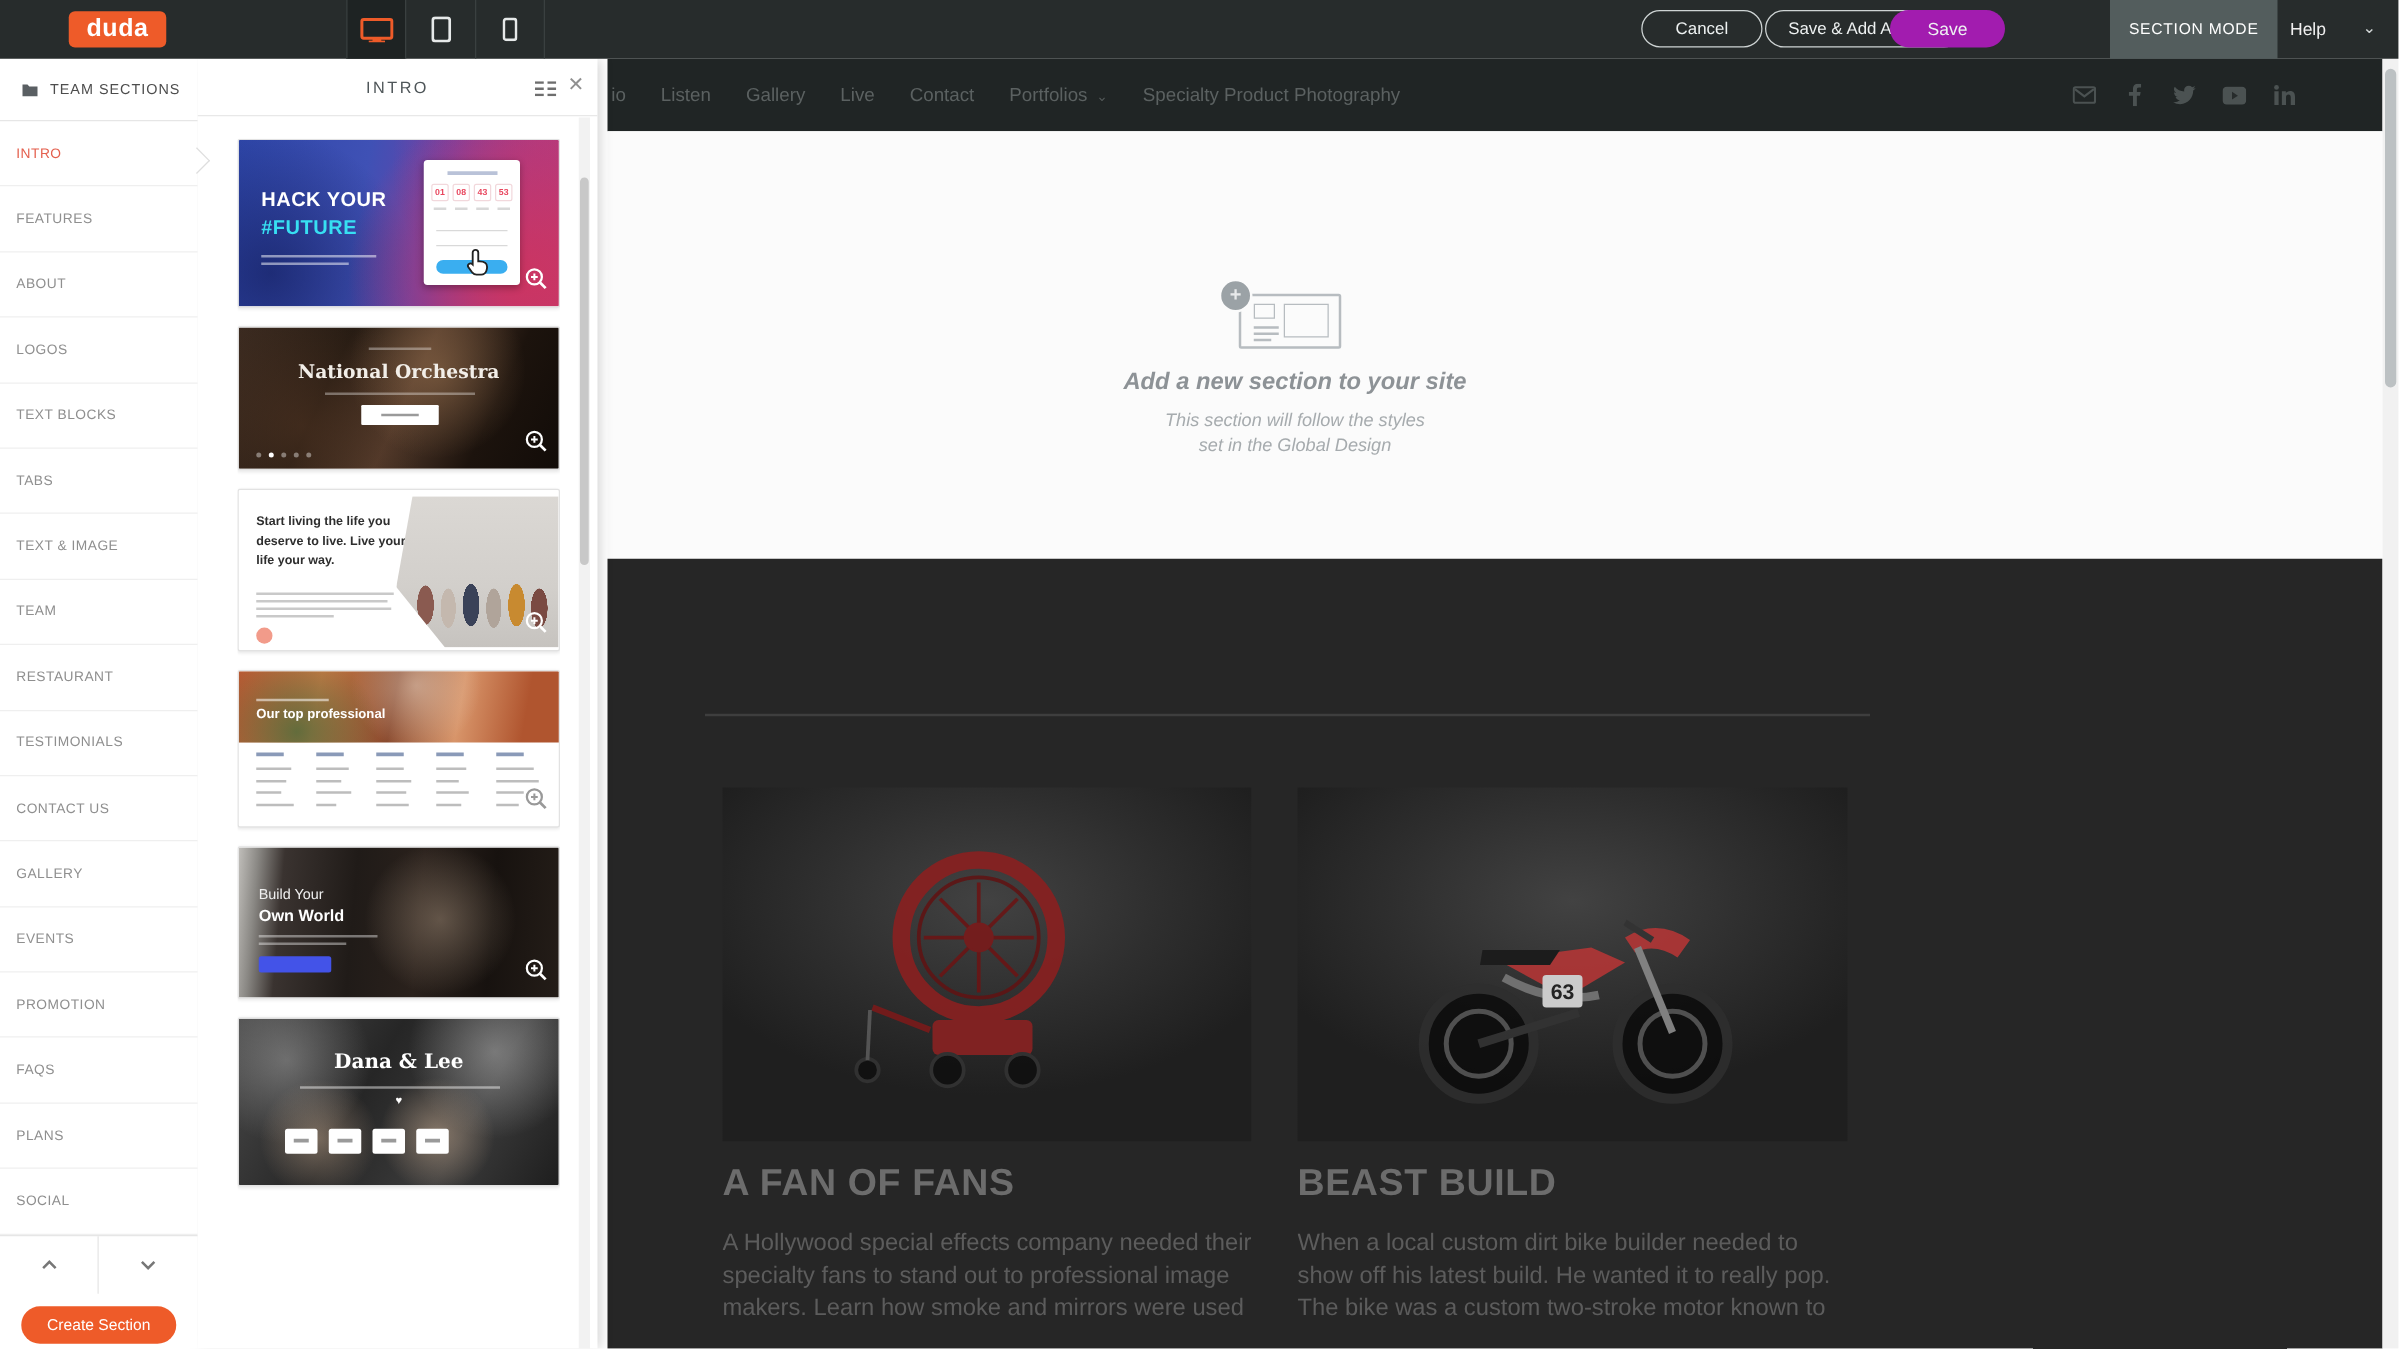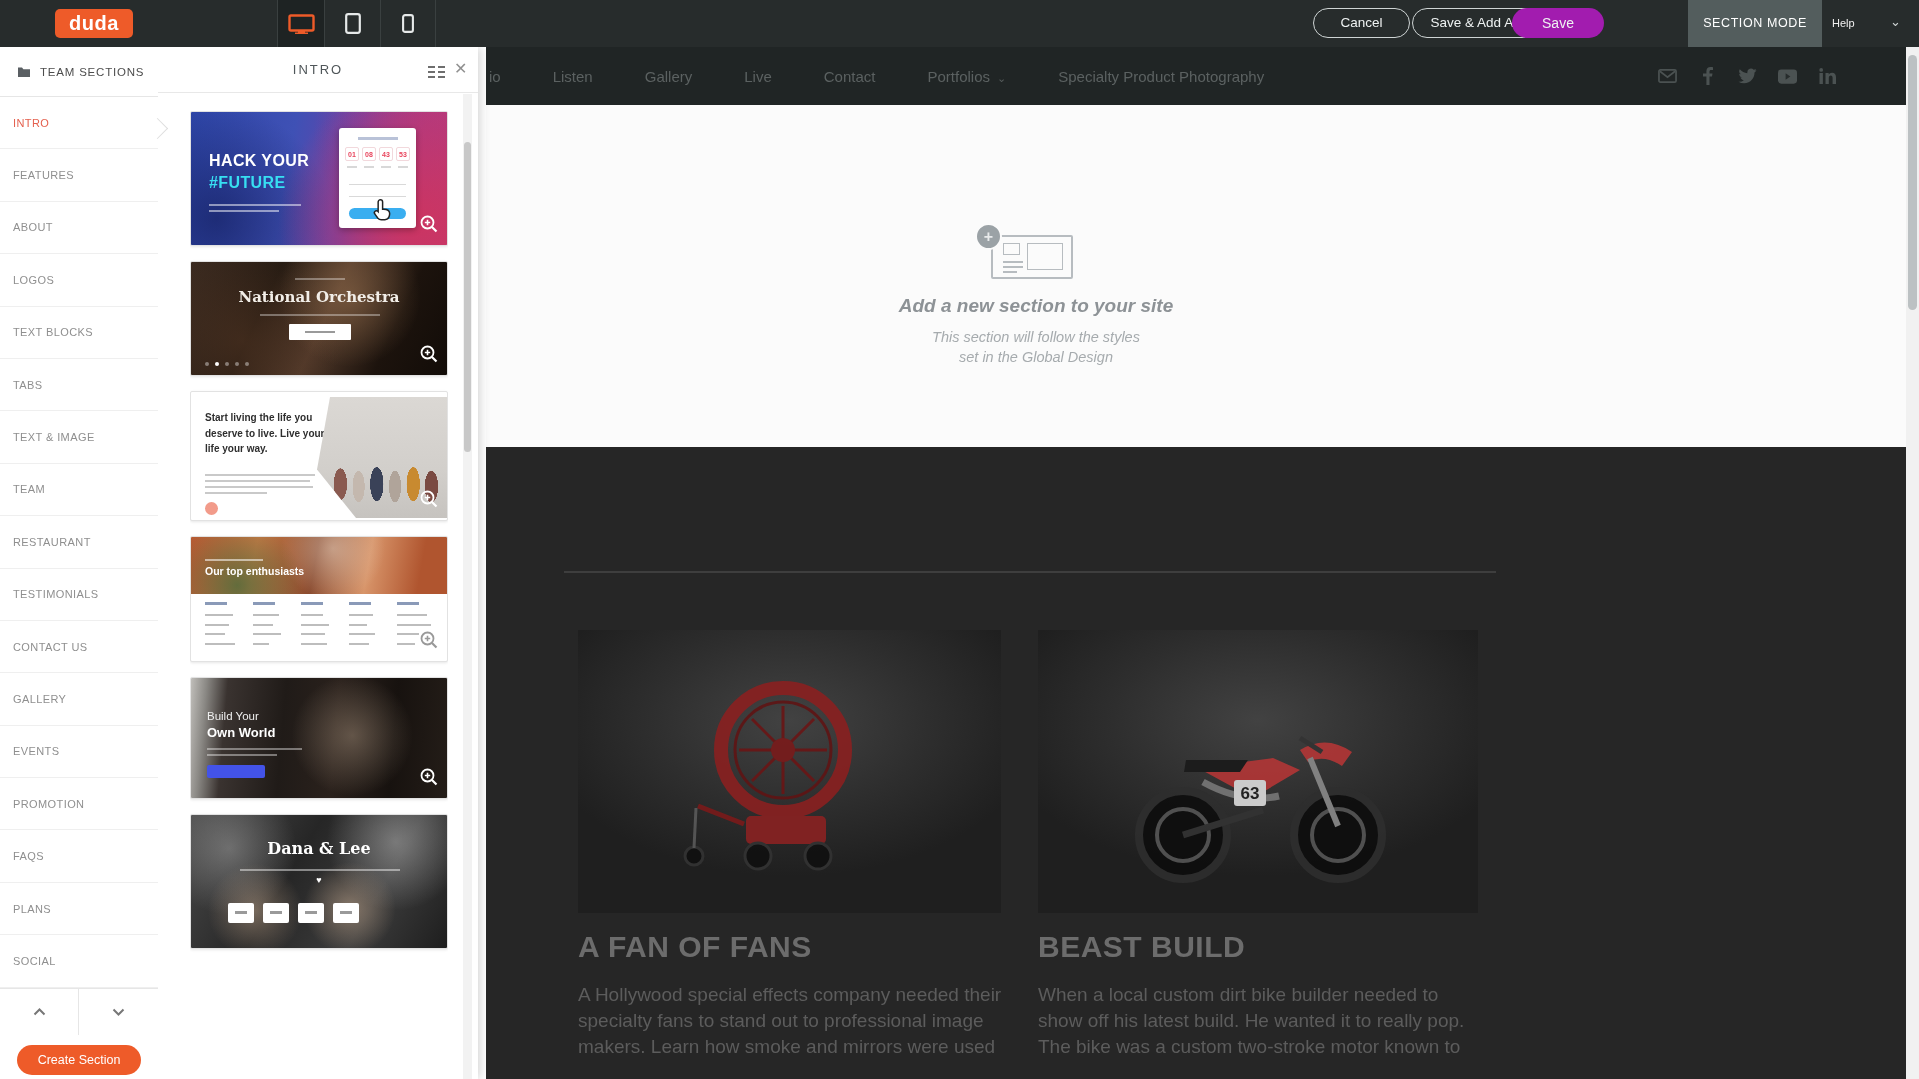--- a/index.html
+++ b/index.html
@@ -14,26 +14,26 @@
   .dev-tile { width:56px; height:47px; border-left:1px solid #3a4040; display:flex; align-items:center; justify-content:center; }
   .dev-tile.first { width:47px; background:#1e2323; }
   .dev-tile.last { border-right:1px solid #3a4040; }
   .tb-btn { position:absolute; top:8px; height:30px; border-radius:15px; border:1.5px solid #ced4d4; color:#eef2f2;
             font-size:13.5px; text-align:center; line-height:27px; background:transparent; }
   .btn-cancel { left:1313px; width:97px; }
   .btn-saveadd { left:1412px; width:158px; }
   .btn-save { left:1512px; width:92px; background:#a21caf; border:none; line-height:30px; font-size:14px; }
   .mode-tile { position:absolute; left:1688px; top:0; width:134px; height:47px; background:#535d5d; color:#fff;
                font-size:12.5px; letter-spacing:.6px; text-align:center; line-height:47px; }
-  .help { position:absolute; left:1832px; top:0; height:47px; color:#f0f0f0; font-size:11px; line-height:47px; }
+  .help { position:absolute; left:1832px; top:0; height:47px; color:#f0f0f0; font-size:14px; line-height:47px; }
   .help-caret { position:absolute; left:1890px; top:0; height:47px; line-height:44px; color:#cfd4d4; font-size:13px; }
 
   
   .site-nav { position:absolute; left:486px; top:47px; width:1420px; height:58px; background:#202525; z-index:1; }
-  .nav-items { position:absolute; left:3px; top:0; height:58px; display:flex; align-items:center; gap:52px; }
+  .nav-items { position:absolute; left:3px; top:0; height:58px; display:flex; align-items:center; gap:28px; }
   .nav-item { color:#5b6161; font-size:15px; white-space:nowrap; }
   .nav-caret { font-size:11px; color:#565c5c; margin-left:7px; }
   .nav-social { position:absolute; left:1172px; top:0; height:58px; display:flex; align-items:center; gap:21px; }
   .soc-ic { width:19px; height:19px; display:flex; align-items:center; justify-content:center; }
 
   .white-section { position:absolute; left:486px; top:105px; width:1420px; height:342px; background:#fbfbfb; z-index:1; }
   .add-icon-wrap { position:absolute; left:489px; top:118px; width:110px; height:60px; }
   .add-rect { position:absolute; left:16px; top:12px; width:82px; height:44px; border:2px solid #b7bcc0; border-radius:2px; background:#fbfbfb; }
   .add-mini-rect { position:absolute; left:10px; top:6px; width:17px; height:12px; border:1.5px solid #b7bcc0; }
   .add-line { position:absolute; left:10px; height:2px; background:#b7bcc0; }
@@ -457,21 +457,21 @@
               <line x1="13" y1="13" x2="17.5" y2="17.5" stroke="#fff" stroke-width="2.2"></line>
               <line x1="8.5" y1="5.8" x2="8.5" y2="11.2" stroke="#fff" stroke-width="1.6"></line>
               <line x1="5.8" y1="8.5" x2="11.2" y2="8.5" stroke="#fff" stroke-width="1.6"></line>
             </svg>
         </div>
       </div>
 
       <div class="thumb t4">
         <div class="t4-photo"></div>
         <div class="bar t4-sub"></div>
-        <div class="t4-title">Our top enthusiasts</div>
+        <div class="t4-title">Our top professional</div>
         <div class="t4-cols">
             <div class="t4-col">
               <div class="t4-colhead"></div>
               <div class="t4-colline" style="top: 12px; width: 28px;"></div>
               <div class="t4-colline" style="top: 21.5px; width: 24px;"></div>
               <div class="t4-colline" style="top: 31px; width: 20px;"></div>
               <div class="t4-colline" style="top: 40.5px; width: 30px;"></div>
             </div>
             <div class="t4-col">
               <div class="t4-colhead"></div>

